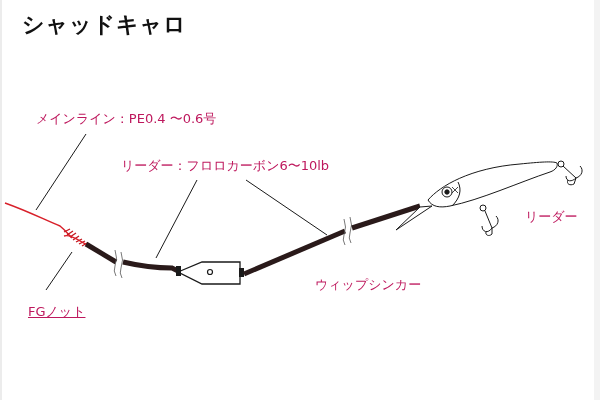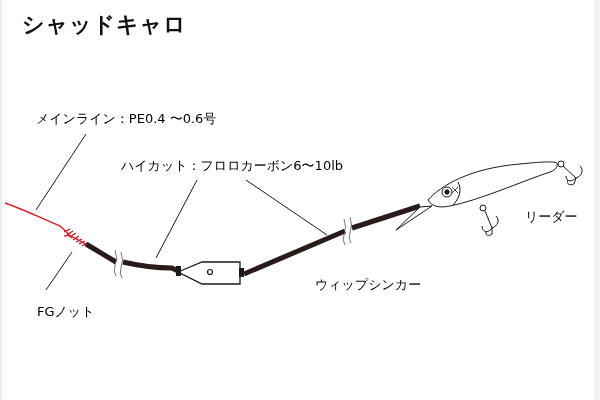--- a/index.html
+++ b/index.html
@@ -12,27 +12,27 @@
     color: #1a1a1a;
   }
   .edge-left { position: absolute; left: 0; top: 0; width: 2px; height: 400px; background: #ececec; }
   .edge-right { position: absolute; right: 0; top: 0; width: 6px; height: 400px; background: #f3f3f3; }
   .title {
     position: absolute; left: 22px; top: 10px;
     font-size: 22px; font-weight: bold; letter-spacing: 1px;
     color: #111;
   }
   .label {
-    position: absolute; font-size: 13px; color: #000000; white-space: nowrap;
+    position: absolute; font-size: 13px; color: #be185d; white-space: nowrap;
   }
   #lbl-main { left: 36px; top: 110px; }
   #lbl-leader { left: 121px; top: 157px; }
   #lbl-sinker { left: 271px; top: 276px; margin-left: 44px; }
   #lbl-lure { left: 525px; top: 208px; }
-  #lbl-knot { left: 37px; top: 303px; }
+  #lbl-knot { left: 28px; top: 303px; text-decoration: underline; }
   svg.diagram { position: absolute; left: 0; top: 0; }
 </style>
 </head>
 <body>
 
 <div class="canvas">
   <div class="edge-left"></div>
   <div class="edge-right"></div>
 
   <div class="title">シャッドキャロ</div>
@@ -88,17 +88,17 @@
 
       <circle cx="561" cy="164" r="3"></circle>
       <path d="M563 166 L 576 178 M576 178 C 582 176, 584 170, 580 166 M576 178 C 572 182, 566 182, 566 176 M576 178 l -2 6 M574 184 c -4 2, -8 0, -6 -4" fill="none"></path>
 
       <circle cx="483" cy="208" r="3"></circle>
       <path d="M485 211 L 492 228 M492 228 C 498 226, 500 220, 496 216 M492 228 C 488 234, 482 232, 482 226 M492 228 l 0 6 M492 234 c -3 3, -7 1, -6 -2" fill="none"></path>
     </g>
   </svg>
 
   <div class="label" id="lbl-main">メインライン：PE0.4 〜0.6号</div>
-  <div class="label" id="lbl-leader">ハイカット：フロロカーボン6〜10lb</div>
+  <div class="label" id="lbl-leader">リーダー：フロロカーボン6〜10lb</div>
   <div class="label" id="lbl-sinker">ウィップシンカー</div>
   <div class="label" id="lbl-lure">リーダー</div>
   <div class="label" id="lbl-knot">FGノット</div>
 </div>
 
 </body></html>

